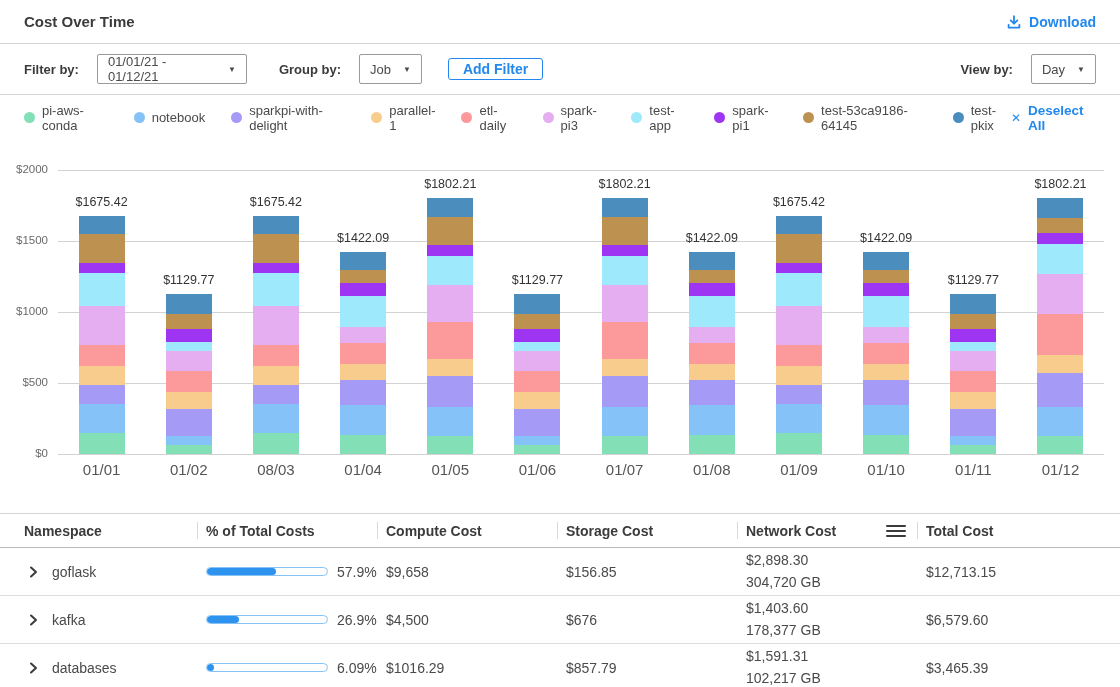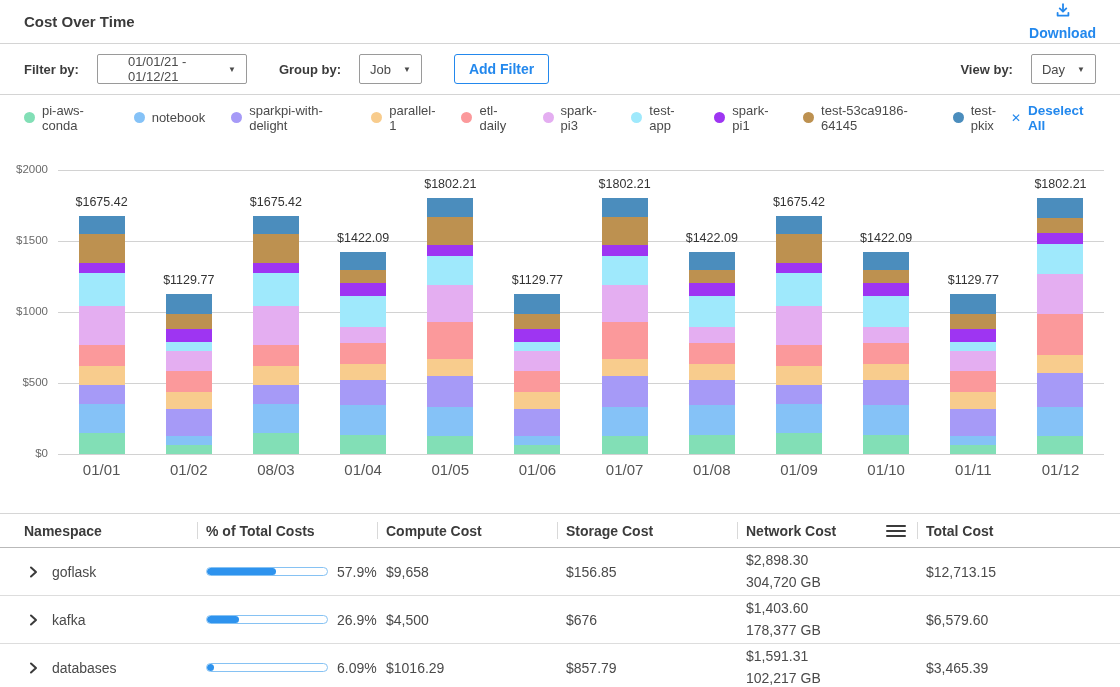--- a/index.html
+++ b/index.html
@@ -4,31 +4,31 @@
 <style>
   * { margin:0; padding:0; box-sizing:border-box; }
   html,body { width:1120px; height:687px; overflow:hidden; background:#fff;
     font-family:"Liberation Sans","DejaVu Sans",sans-serif; color:#4a4a4a; }
 
   
   .app-header { height:44px; display:flex; align-items:center; justify-content:space-between;
     padding:0 24px; border-bottom:1px solid #d4d4d4; }
   .app-title { font-size:15px; font-weight:bold; color:#3b3b3b; }
   .download-btn { display:flex; align-items:center; gap:7px; color:#2388ed; font-size:14px;
-    font-weight:bold; cursor:pointer; background:none; border:none; font-family:inherit;flex-direction:column; }
+    font-weight:bold; cursor:pointer; background:none; border:none; font-family:inherit; }
 
   
   .filter-bar { height:51px; display:flex; align-items:center; padding:0 24px;
     border-bottom:1px solid #d4d4d4;gap:8px; }
   .filter-label { font-size:13px; font-weight:bold; color:#3b3b3b; margin-right:10px; }
   .select-box { height:30px; border:1px solid #9a9a9a; border-radius:2px; background:#fff;
     display:flex; align-items:center; gap:12px; padding:0 10px; font-size:13px; color:#4a4a4a;
     cursor:pointer; }
   .caret { font-size:8px; color:#4a4a4a; }
-  .add-filter-btn { margin-left:24px; height:30px; padding:0 14px; background:#fff;
+  .add-filter-btn { margin-left:18px; height:22px; padding:0 14px; background:#fff;
     border:1.5px solid #2388ed; border-radius:3px; color:#2388ed; font-size:14px; font-weight:bold;
     cursor:pointer; font-family:inherit; }
   .spacer { flex:1; }
 
   
   .legend-row { height:45px; display:flex; align-items:center; padding:0 24px; }
   .legend-item { display:flex; align-items:center; gap:7px; font-size:13px; color:#4a4a4a; cursor:pointer; }
   .legend-dot { width:11px; height:11px; border-radius:50%; flex:none; }
   .deselect-all { margin-left:auto; display:flex; align-items:center; gap:7px; color:#2388ed;
     font-size:13.5px; font-weight:bold; cursor:pointer; }
@@ -80,21 +80,21 @@
           <path d="M2.6 10.8 V13.6 H13.4 V10.8"></path>
       </svg>
     </span>
     <span>Download</span>
   </button>
 </div>
 
 <div class="filter-bar">
   <span class="filter-label">Filter by:</span>
   <div class="select-box" style="width:150px;">
-    <span style="flex:1;margin-left:20px;">01/01/21 - 01/12/21</span>
+    <span style="flex:1;">01/01/21 - 01/12/21</span>
     <span class="caret">▼</span>
   </div>
   <span class="filter-label" style="margin-left:24px;">Group by:</span>
   <div class="select-box">
     <span>Job</span>
     <span class="caret">▼</span>
   </div>
   <button class="add-filter-btn">Add Filter</button>
   <div class="spacer"></div>
   <span class="filter-label">View by:</span>

